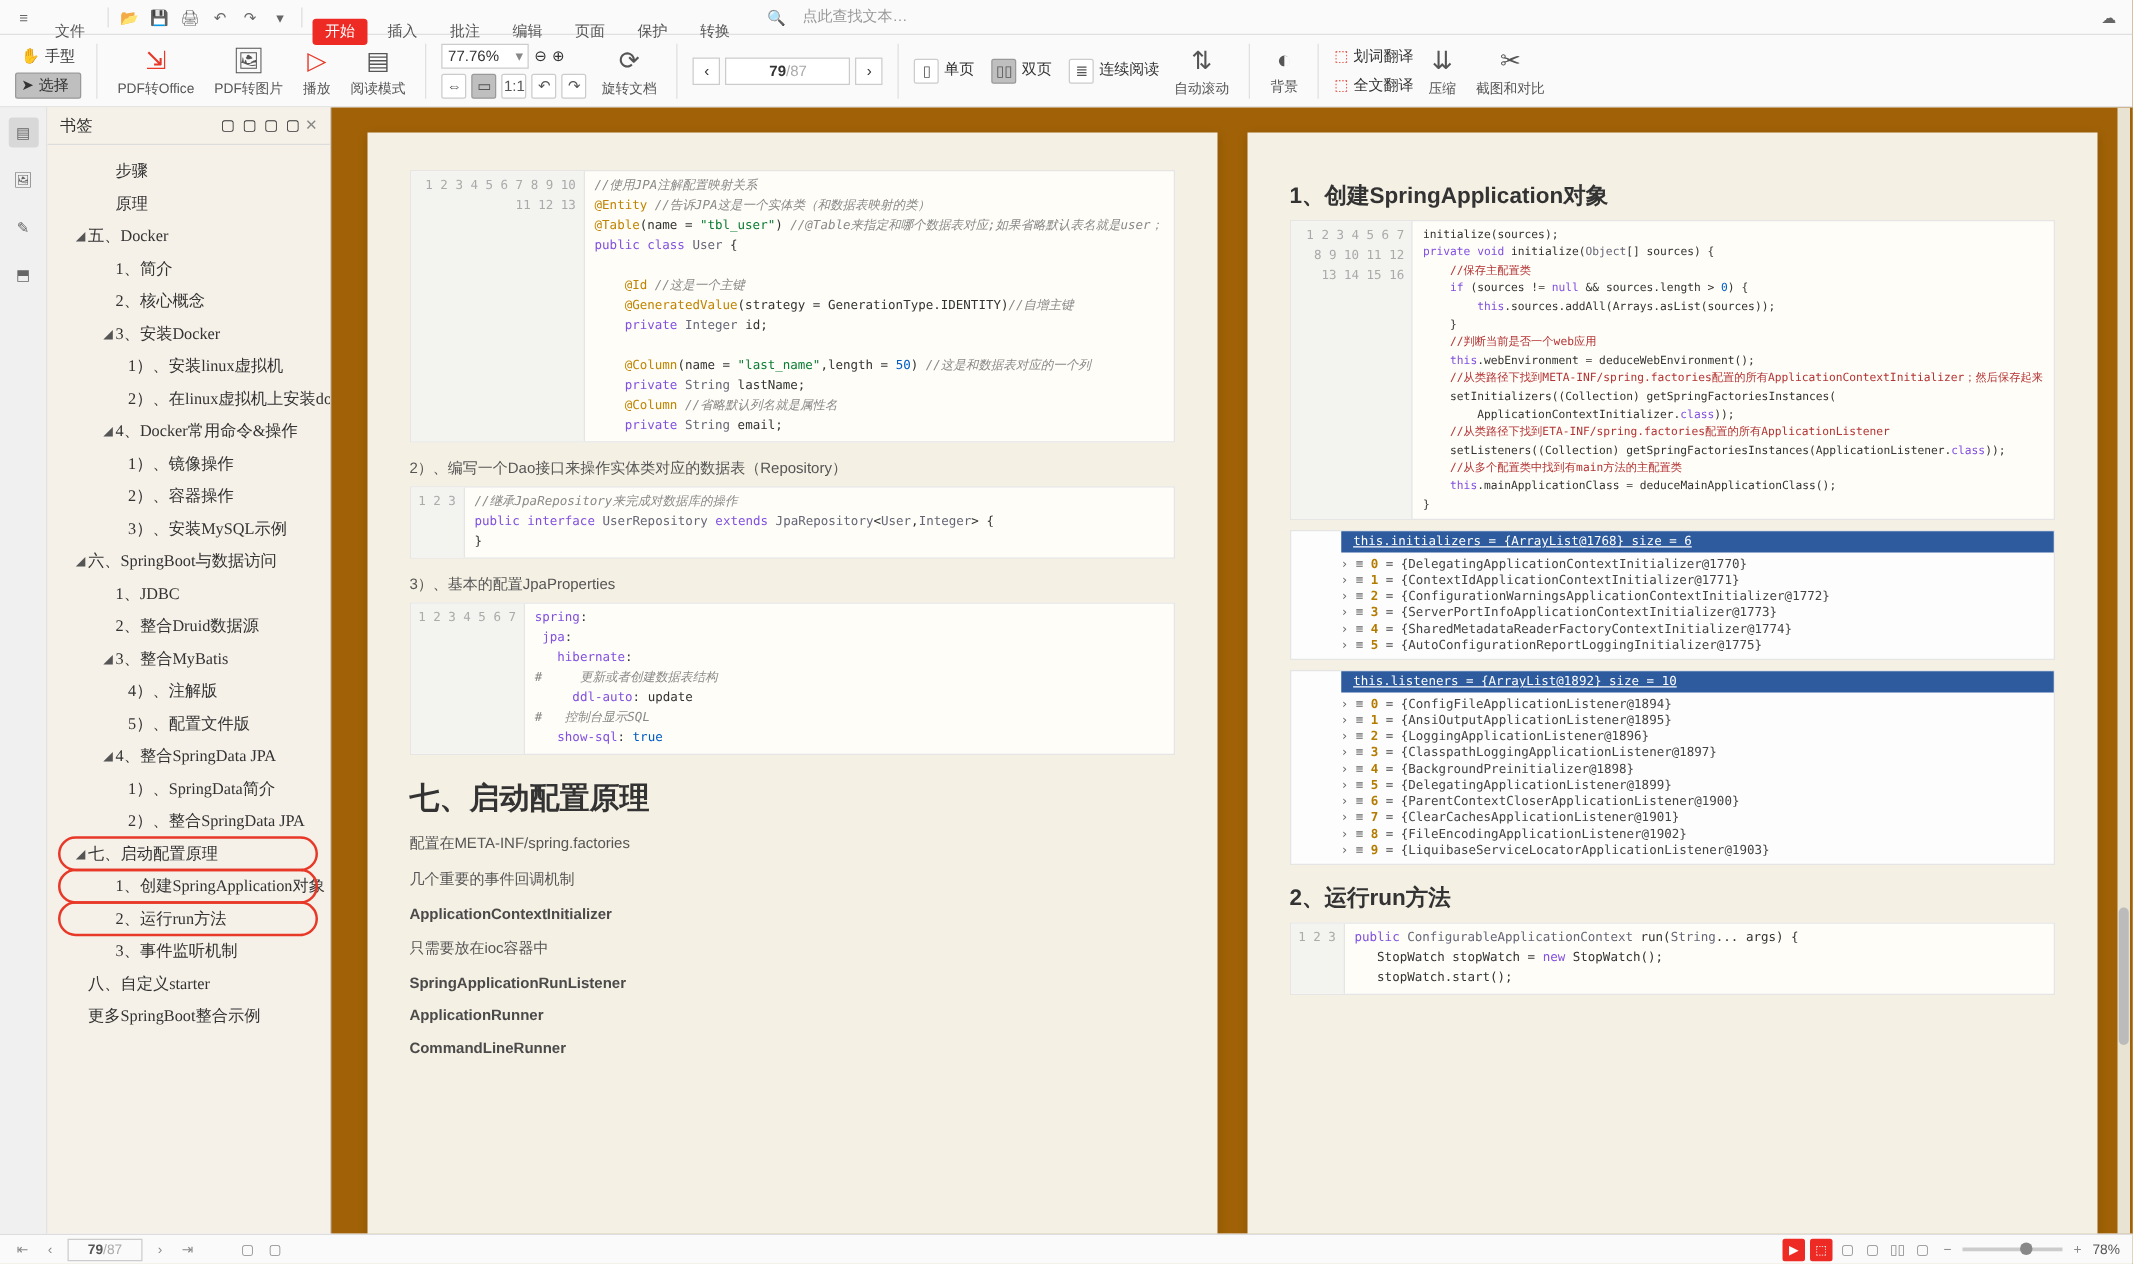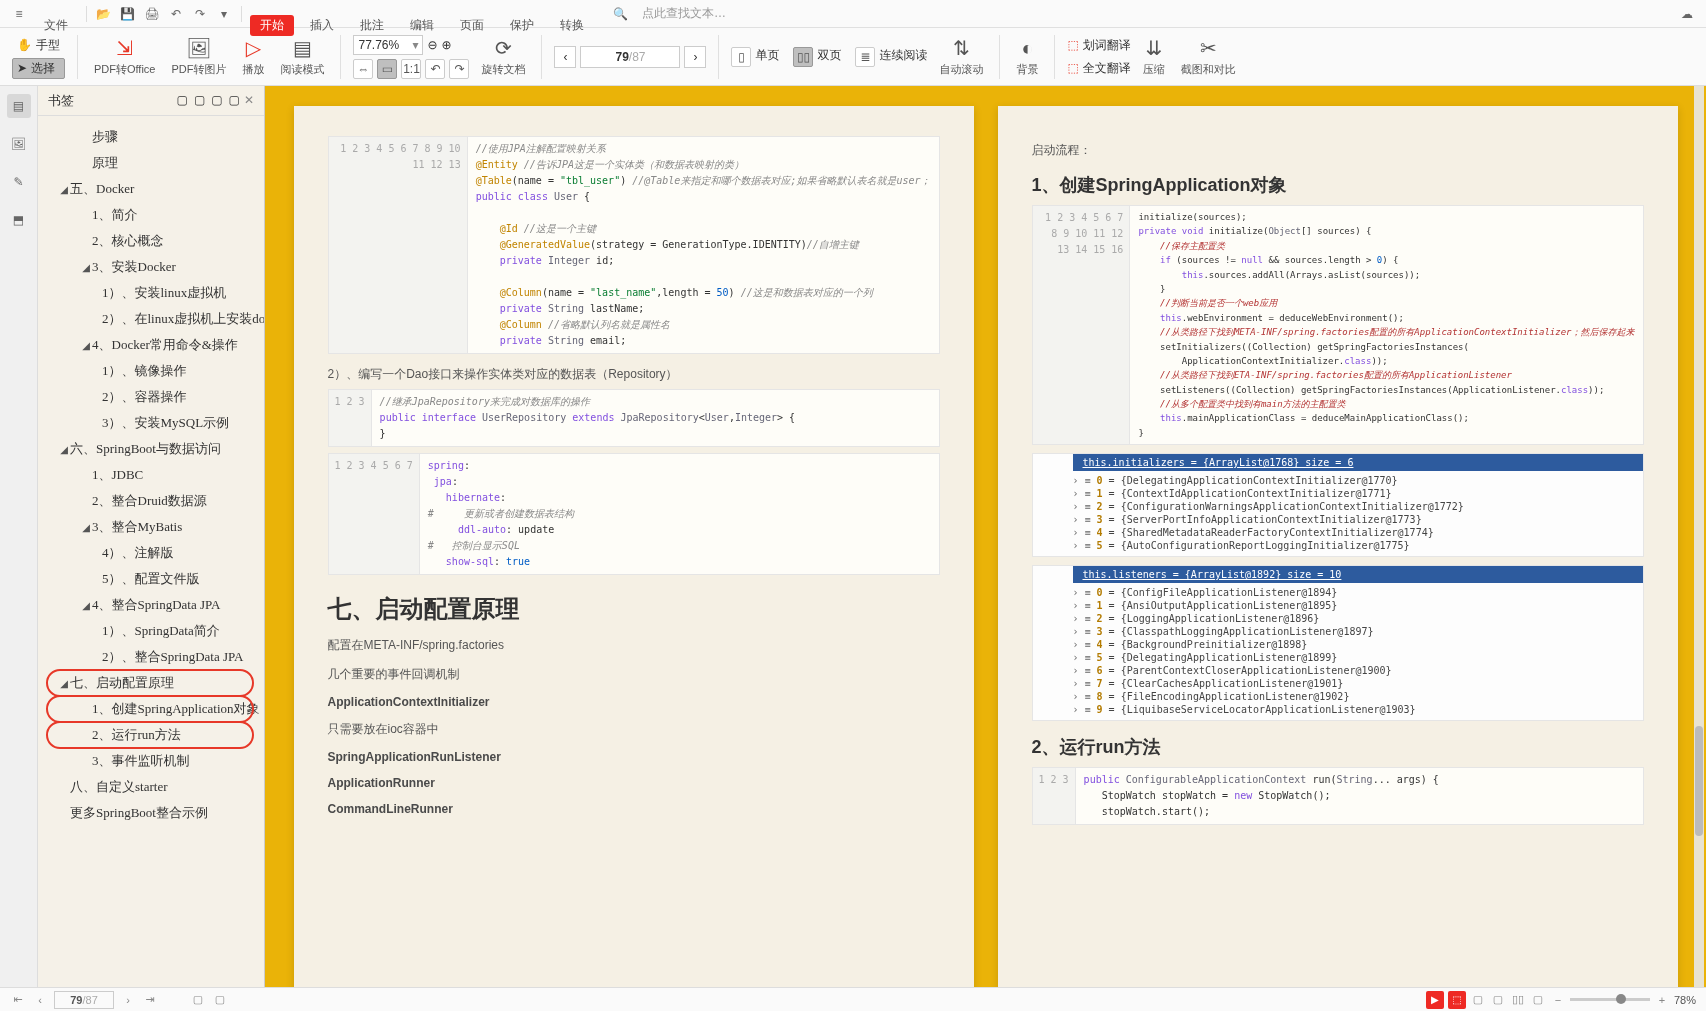--- a/index.html
+++ b/index.html
@@ -48,34 +48,34 @@
 .bm-item.l0 { padding-left: 50px; }
 .bm-item.l1 { padding-left: 28px; }
 .bm-item.l2 { padding-left: 50px; }
 .bm-item.l3 { padding-left: 60px; }
 .bm-item.l1c { padding-left: 16px; }
 .bm-item.l2c { padding-left: 38px; }
 .bm-item.circled { position: relative; }
 .bm-item.circled::before { content: ""; position: absolute; left: 4px; right: 6px; top: -1px; bottom: -1px; border: 2px solid #e73828; border-radius: 14px; pointer-events: none; }
 
 
-.viewport { flex: 1; background: #eab308; position: relative; overflow: hidden; }
+.viewport { flex: 1; background: #a16207; position: relative; overflow: hidden; }
 .pages { position: absolute; inset: 0; display: flex; justify-content: center; gap: 24px; padding: 20px 24px; }
 .page { background: #f5f0e4; box-shadow: 0 2px 8px rgba(0,0,0,0.15); width: 680px; height: 940px; padding: 24px 34px; font-family: "Microsoft YaHei", sans-serif; color: #333; position: relative; }
 
 
 .code { background: #fefdf8; border: 1px solid #e5e5e5; font-family: Consolas, monospace; font-size: 10px; line-height: 1.6; display: flex; margin: 6px 0; }
 .code .lineno { background: #f3f3f0; color: #aaa; text-align: right; padding: 4px 6px; border-right: 1px solid #e5e5e5; user-select: none; }
 .code .codetext { padding: 4px 8px; flex: 1; white-space: pre; }
 .code .cm { color: #898989; font-style: italic; }
 .code .kw { color: #8250df; }
 .code .str { color: #0a7d33; }
 .code .num { color: #005cc5; }
 .code .ann { color: #c18401; }
-.code .cmr { color: #b33434; font-style: italic; }
+.code .cmr { color: #b33434; }
 .code .typ { color: #667; }
 
 .p-text { font-size: 12px; margin: 12px 0 4px 0; color: #555; }
 .p-h1 { font-size: 24px; font-weight: bold; margin: 18px 0 12px 0; }
 .p-h2 { font-size: 18px; font-weight: bold; margin: 14px 0 8px 0; }
 .p-bold { font-weight: bold; color: #4a4a4a; }
 
 
 .dbgtree { background: #fdfdfd; border: 1px solid #e5e5e5; font-family: Consolas, monospace; font-size: 10px; margin-top: 8px; padding: 0 0 4px 0; }
 .dbgtree .dbg-head { background: #2d5b9e; color: #fff; padding: 3px 10px; margin-left: 40px; margin-bottom: 3px; font-size: 10px; text-decoration: underline; }
@@ -375,20 +375,21 @@
         </div>
         <div class="p-text">2）、编写一个Dao接口来操作实体类对应的数据表（Repository）</div>
         <div class="code">
           <div class="lineno" id="c2l">1
 2
 3</div>
             <div class="codetext" id="c2t"><span class="cm">//继承JpaRepository来完成对数据库的操作</span>
 <span class="kw">public interface</span> <span class="typ">UserRepository</span> <span class="kw">extends</span> <span class="typ">JpaRepository</span>&lt;<span class="typ">User</span>,<span class="typ">Integer</span>&gt; {
 }</div>
         </div>
+        <div class="p-text">3）、基本的配置JpaProperties</div>
         <div class="code">
           <div class="lineno" id="c3l">1
 2
 3
 4
 5
 6
 7</div>
             <div class="codetext" id="c3t"><span class="kw">spring</span>:
  <span class="kw">jpa</span>:
@@ -404,21 +405,20 @@
             <div class="p-text">几个重要的事件回调机制</div>
             <div class="p-text p-bold">ApplicationContextInitializer</div>
             <div class="p-text">只需要放在ioc容器中</div>
             <div class="p-text p-bold">SpringApplicationRunListener</div>
             <div class="p-text p-bold">ApplicationRunner</div>
             <div class="p-text p-bold">CommandLineRunner</div>
           </div>
       </div>
 
       <div class="page">
-        <div class="p-text">启动流程：</div>
         <div class="p-h2">1、创建SpringApplication对象</div>
         <div class="code">
           <div class="lineno" id="rc1l">1
 2
 3
 4
 5
 6
 7
 8

